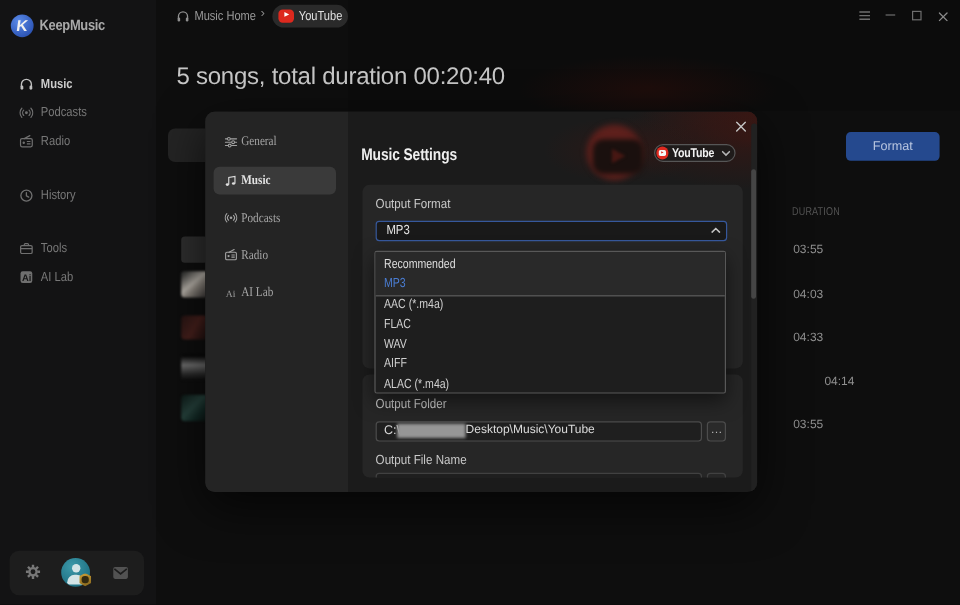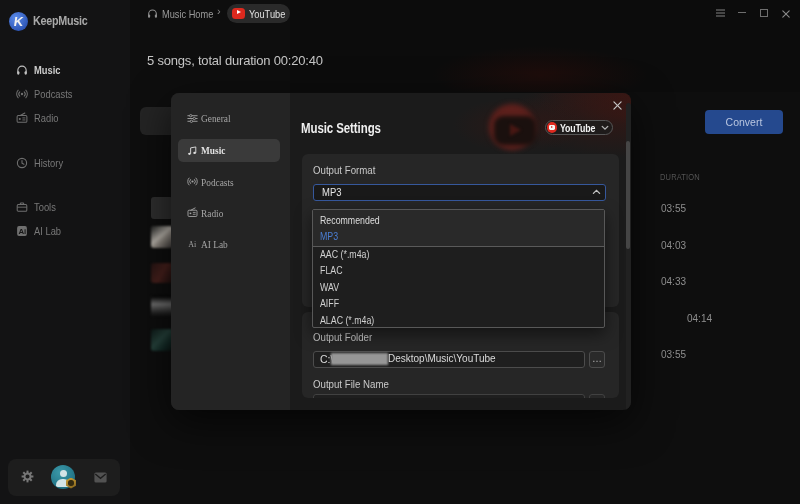--- a/index.html
+++ b/index.html
@@ -23,21 +23,21 @@
 .sicon { position:absolute; left:16px; width:12px; height:12px; }
 
 
 #dock { left:8px; top:459px; width:112px; height:37px; background:#1d1d1d; border-radius:8px; }
 
 
 .crumb { font-size:11px; color:#9a9a9a; }
 #ytpill-top { left:227px; top:4px; width:63px; height:19px; background:#2a2a2a; border-radius:10px; }
 
 
-#heading { left:147px; top:53px; font-size:13px; color:#c6c6c6; letter-spacing:-.2px;
+#heading { left:147px; top:53px; font-size:20px; color:#c6c6c6; letter-spacing:-.2px;
   transform:scaleX(1); transform-origin:left; }
 #convert { left:705px; top:110px; width:78px; height:24px; background:#25498e; border-radius:4px;
   color:#b9c6e0; font-size:10.5px; text-align:center; line-height:24px; }
 .dur { left:661px; font-size:10px; color:#8f8f8f; }
 #durhead { left:660px; top:170.5px; font-size:9.5px; color:#555; letter-spacing:.2px;
   transform:scaleX(.79); transform-origin:left; }
 
 
 #modal { left:171px; top:93px; width:460px; height:317px; background:#1b1b1b; border-radius:8px;
   box-shadow:0 12px 40px rgba(0,0,0,.65); overflow:hidden; }
@@ -77,21 +77,21 @@
 <body>
 <div id="stage">
 
   <div class="abs" style="left:290px;top:0px;width:510px;height:92px;
     background:radial-gradient(ellipse 150px 40px at 250px 75px, rgba(48,14,10,.5), rgba(10,10,10,0) 72%), #0c0c0c;"></div>
 
   <div class="abs" id="heading">5 songs, total duration 00:20:40</div>
 
   <div class="abs" style="left:140px;top:107px;width:60px;height:28px;background:#242424;border-radius:6px;"></div>
 
-  <div class="abs" id="convert">Convert</div>
+  <div class="abs" id="convert">Format</div>
   <div class="abs" id="durhead">DURATION</div>
   <div class="abs dur" style="top:203px;">03:55</div>
   <div class="abs dur" style="top:239.5px;">04:03</div>
   <div class="abs dur" style="top:276px;">04:33</div>
   <div class="abs dur" style="top:312.5px;padding-left:26px;">04:14</div>
   <div class="abs dur" style="top:349px;">03:55</div>
 
   <div class="abs" style="left:151px;top:197px;width:22px;height:22px;border-radius:3px;background:#2e2e2e;"></div>
   <div class="abs" style="left:151px;top:226px;width:22px;height:22px;border-radius:3px;filter:blur(1px);
     background:linear-gradient(140deg,#3a3a38 10%,#b7b2aa 45%,#8e8880 60%,#4a4644 90%);"></div>

